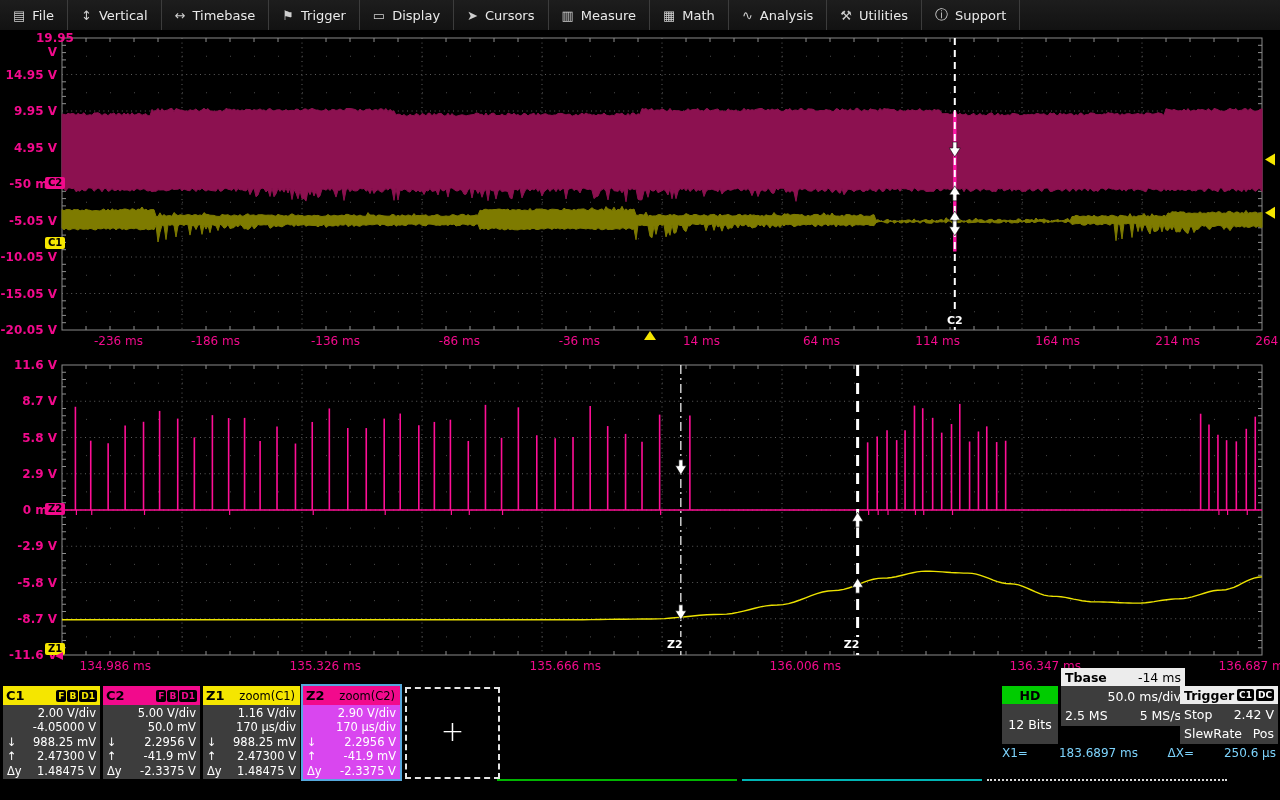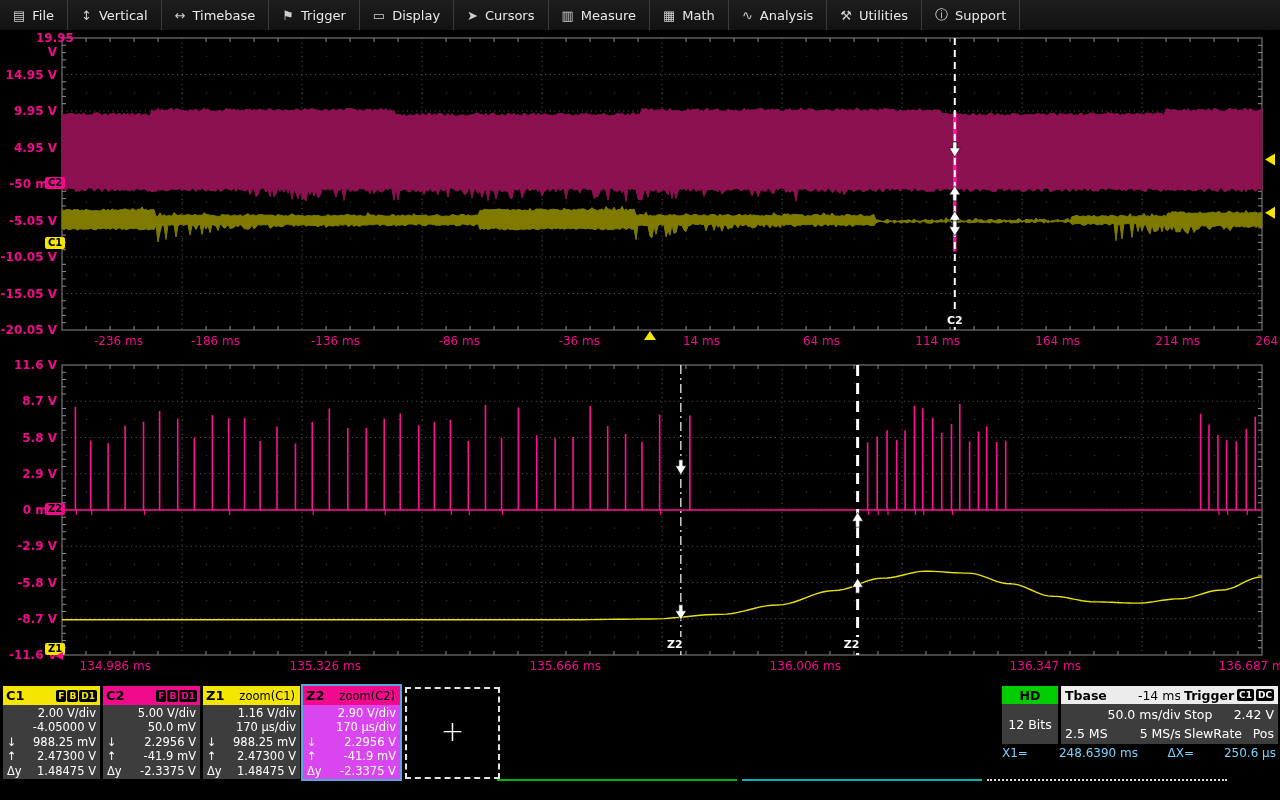--- a/index.html
+++ b/index.html
@@ -459,21 +459,21 @@
 
   <div class="sbox" style="left:1002px;top:686px;width:56px;">
     <div class="shead" style="background:#00cc00;justify-content:center;">
       <span class="sheadtitle">HD</span>
     </div>
     <div class="sbody" style="display:flex;align-items:center;justify-content:center;">
       <span>12 Bits</span>
     </div>
   </div>
 
-  <div class="sbox" style="left:1061px;top:686px;width:124px;border-radius:19px;">
+  <div class="sbox" style="left:1061px;top:668px;width:124px;border-radius:19px;">
     <div class="shead" style="background:#ececec;">
       <span class="sheadtitle">Tbase</span>
       <span class="sval">-14 ms</span>
     </div>
     <div class="sbody">
       <div class="sline" style="justify-content:flex-end;">
           <span>50.0 ms/div</span>
         </div>
       <div class="sline">
           <span>2.5 MS</span>
@@ -496,21 +496,21 @@
       <div class="sline">
           <span>SlewRate</span>
           <span style="margin-left:auto;">Pos</span>
         </div>
     </div>
   </div>
 
   <div class="creadout">
     <div class="crow">
       <span class="cl1">X1=</span>
-      <span class="cv1">248.6390 ms</span>
+      <span class="cv1">183.6897 ms</span>
       <span class="cl2">ΔX=</span>
       <span class="cv2">250.6 µs</span>
     </div>
   </div>
 
   <div class="strip" style="left:497px;width:240px;background:#00b400;"></div>
   <div class="strip" style="left:742px;width:240px;background:#00b4b4;"></div>
   <div class="strip" style="left:987px;width:240px;border-top:2px dotted #d8d8d8;"></div>
 
 

